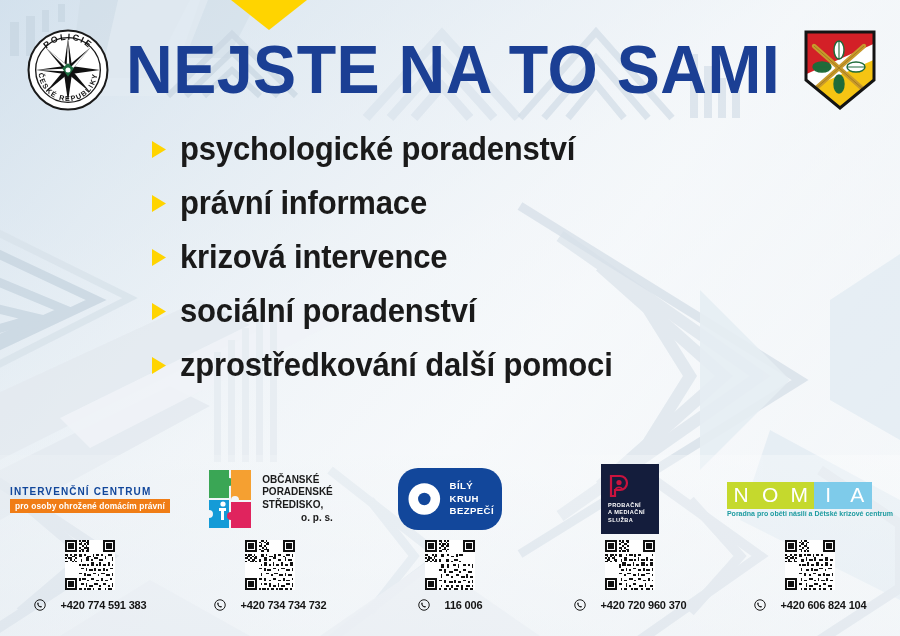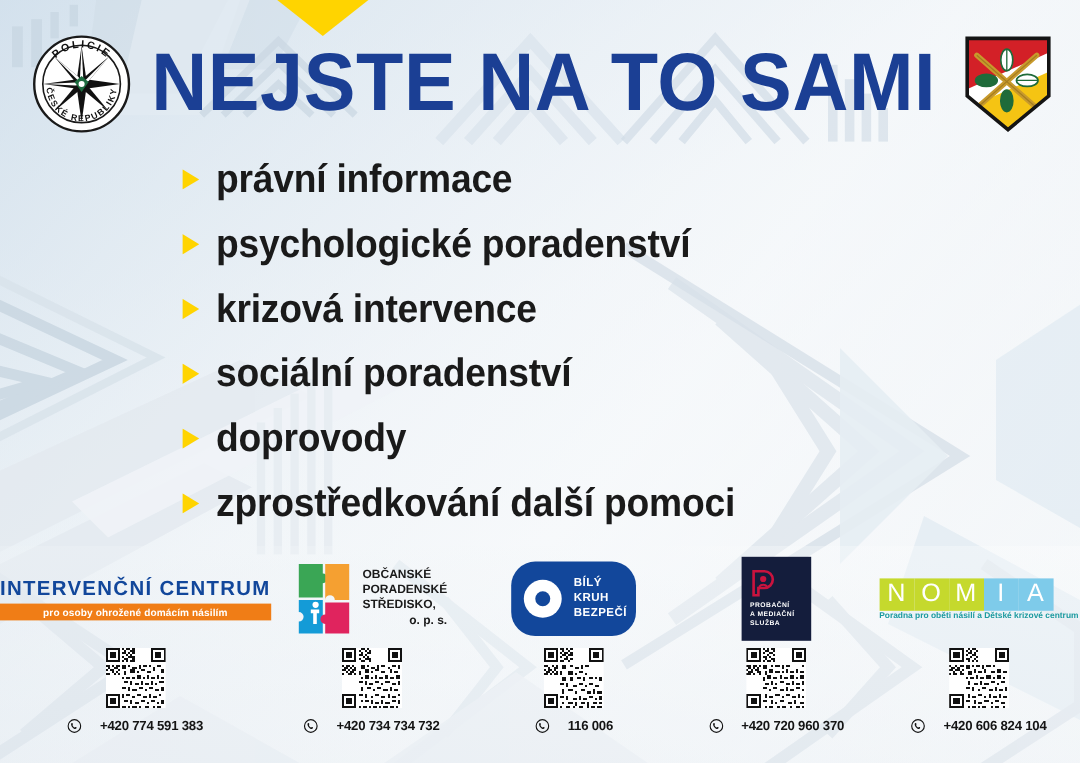--- a/index.html
+++ b/index.html
@@ -140,21 +140,21 @@
     letter-spacing: -0.2px;
     white-space: nowrap;
   }
   .phone-icon { width: 12px; height: 12px; flex: 0 0 12px; }
 
   
   .ic-wrap { text-align: left; }
   .ic-title {
     color: #12479b;
     font-weight: bold;
-    font-size: 17px;
+    font-size: 10px;
     letter-spacing: 1.1px;
     white-space: nowrap;
   }
   .ic-sub {
     margin-top: 2px;
     background: #f07d16;
     color: #ffffff;
     font-weight: bold;
     font-size: 8.4px;
     letter-spacing: 0.1px;
@@ -450,76 +450,68 @@
   </div>
 
   <div class="bullet-list">
 
     <div class="bullet-row">
       <span class="bullet-marker">
         <svg width="14" height="17" viewBox="0 0 14 17">
             <polygon points="0,0 14,8.5 0,17" fill="#ffd400"></polygon>
           </svg>
       </span>
-      <span class="bullet-label">právní informace</span>
+      <span class="bullet-label">psychologické poradenství</span>
     </div>
 
     <div class="bullet-row">
       <span class="bullet-marker">
         <svg width="14" height="17" viewBox="0 0 14 17">
             <polygon points="0,0 14,8.5 0,17" fill="#ffd400"></polygon>
           </svg>
       </span>
-      <span class="bullet-label">psychologické poradenství</span>
+      <span class="bullet-label">právní informace</span>
     </div>
 
     <div class="bullet-row">
       <span class="bullet-marker">
         <svg width="14" height="17" viewBox="0 0 14 17">
             <polygon points="0,0 14,8.5 0,17" fill="#ffd400"></polygon>
           </svg>
       </span>
       <span class="bullet-label">krizová intervence</span>
     </div>
 
     <div class="bullet-row">
       <span class="bullet-marker">
         <svg width="14" height="17" viewBox="0 0 14 17">
             <polygon points="0,0 14,8.5 0,17" fill="#ffd400"></polygon>
           </svg>
       </span>
       <span class="bullet-label">sociální poradenství</span>
     </div>
 
-    <div class="bullet-row">
-      <span class="bullet-marker">
-        <svg width="14" height="17" viewBox="0 0 14 17">
-            <polygon points="0,0 14,8.5 0,17" fill="#ffd400"></polygon>
-          </svg>
-      </span>
-      <span class="bullet-label">doprovody</span>
-    </div>
 
     <div class="bullet-row">
       <span class="bullet-marker">
         <svg width="14" height="17" viewBox="0 0 14 17">
             <polygon points="0,0 14,8.5 0,17" fill="#ffd400"></polygon>
           </svg>
       </span>
       <span class="bullet-label">zprostředkování další pomoci</span>
     </div>
   </div>
 
   <div class="partners">
 
     <div class="partner">
       <div class="partner-logo">
         <div class="ic-wrap">
           <div class="ic-title">INTERVENČNÍ CENTRUM</div>
-          <div class="ic-sub">pro osoby ohrožené domácím násilím</div>
+          <div class="ic-sub">pro osoby ohrožené domácím právní</div>
         </div>
       </div>
       <svg class="qr" viewBox="0 0 29 29" shape-rendering="crispEdges" aria-hidden="true">
         <rect width="29" height="29" fill="#ffffff"></rect>
         <g fill="#111111">
           <path d="M0,0h7v7h-7z M1,1v5h5v-5z"></path>
             <rect x="2" y="2" width="3" height="3"></rect>
           <path d="M22,0h7v7h-7z M23,1v5h5v-5z"></path>
             <rect x="24" y="2" width="3" height="3"></rect>
           <path d="M0,22h7v7h-7z M1,23v5h5v-5z"></path>

